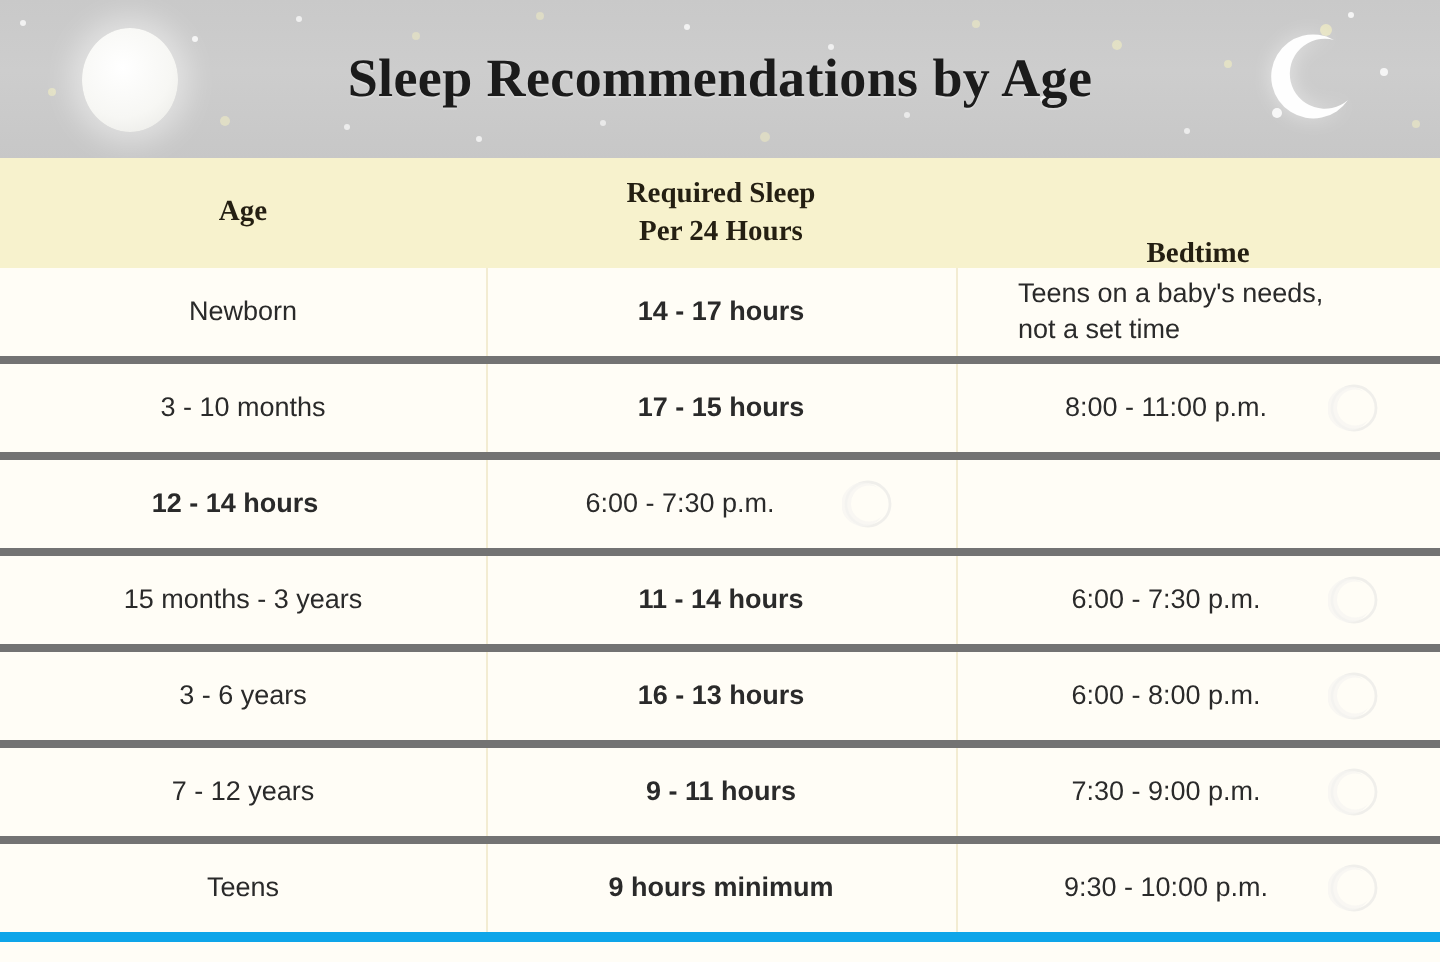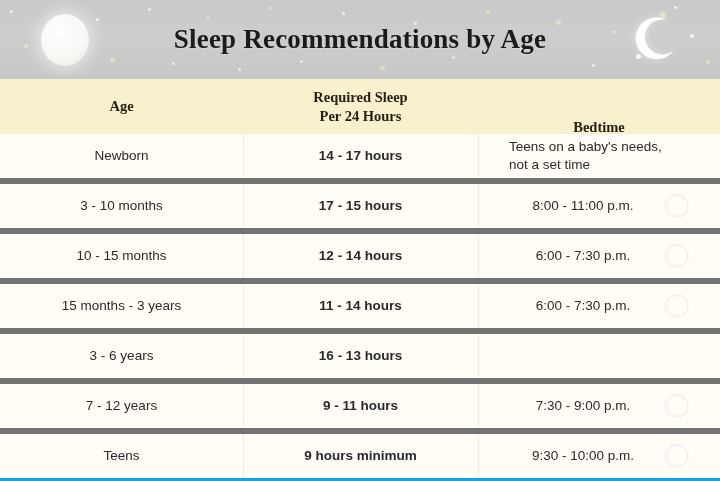--- a/index.html
+++ b/index.html
@@ -113,25 +113,25 @@
     line-height: 1.25;
   }
   .col-age  { width: 243px; }
   .col-sleep { width: 235px; }
   .col-bed  { width: 242px; margin-top: 41px; }
 
   .row {
     position: relative;
     display: flex;
     height: 44px;
-    border-bottom: 6px solid #737373;
+    border-bottom: 4px solid #737373;
     z-index: 2;
   }
   .row:first-of-type { height: 45px; }
-  .row:last-of-type { border-bottom: 3px solid #0ea5e9; }
+  .row:last-of-type { border-bottom: 5px solid #0ea5e9; }
 
   .cell {
     display: flex;
     align-items: center;
     font-size: 13.5px;
     color: #2a2a2a;
     line-height: 1.35;
   }
   .cell.age   { width: 243px; justify-content: center; text-align: center; }
   .cell.sleep { width: 235px; justify-content: center; text-align: center; font-weight: bold; }
@@ -282,21 +282,20 @@
         <span class="moon-mark">
           <svg width="26" height="26" viewBox="0 0 26 26" aria-hidden="true">
             <circle cx="13" cy="13" r="11" fill="none" stroke="#e2e2e2" stroke-width="1.4"></circle>
             <path d="M18 5 A11 11 0 1 0 20 19 A9 9 0 1 1 18 5 Z" fill="#ededed" opacity="0.75"></path>
           </svg>
         </span>
       </div>
     </div>
 
     <div class="row">
-      <div class="cell age">10 - 15 months</div>
       <div class="cell sleep">12 - 14 hours</div>
       <div class="cell bed">
         <span>6:00 - 7:30 p.m.</span>
         <span class="moon-mark">
           <svg width="26" height="26" viewBox="0 0 26 26" aria-hidden="true">
             <circle cx="13" cy="13" r="11" fill="none" stroke="#e2e2e2" stroke-width="1.4"></circle>
             <path d="M18 5 A11 11 0 1 0 20 19 A9 9 0 1 1 18 5 Z" fill="#ededed" opacity="0.75"></path>
           </svg>
         </span>
       </div>
@@ -312,20 +311,29 @@
             <circle cx="13" cy="13" r="11" fill="none" stroke="#e2e2e2" stroke-width="1.4"></circle>
             <path d="M18 5 A11 11 0 1 0 20 19 A9 9 0 1 1 18 5 Z" fill="#ededed" opacity="0.75"></path>
           </svg>
         </span>
       </div>
     </div>
 
     <div class="row">
       <div class="cell age">3 - 6 years</div>
       <div class="cell sleep">16 - 13 hours</div>
+      <div class="cell bed">
+        <span>6:00 - 8:00 p.m.</span>
+        <span class="moon-mark">
+          <svg width="26" height="26" viewBox="0 0 26 26" aria-hidden="true">
+            <circle cx="13" cy="13" r="11" fill="none" stroke="#e2e2e2" stroke-width="1.4"></circle>
+            <path d="M18 5 A11 11 0 1 0 20 19 A9 9 0 1 1 18 5 Z" fill="#ededed" opacity="0.75"></path>
+          </svg>
+        </span>
+      </div>
     </div>
 
     <div class="row">
       <div class="cell age">7 - 12 years</div>
       <div class="cell sleep">9 - 11 hours</div>
       <div class="cell bed">
         <span>7:30 - 9:00 p.m.</span>
         <span class="moon-mark">
           <svg width="26" height="26" viewBox="0 0 26 26" aria-hidden="true">
             <circle cx="13" cy="13" r="11" fill="none" stroke="#e2e2e2" stroke-width="1.4"></circle>

